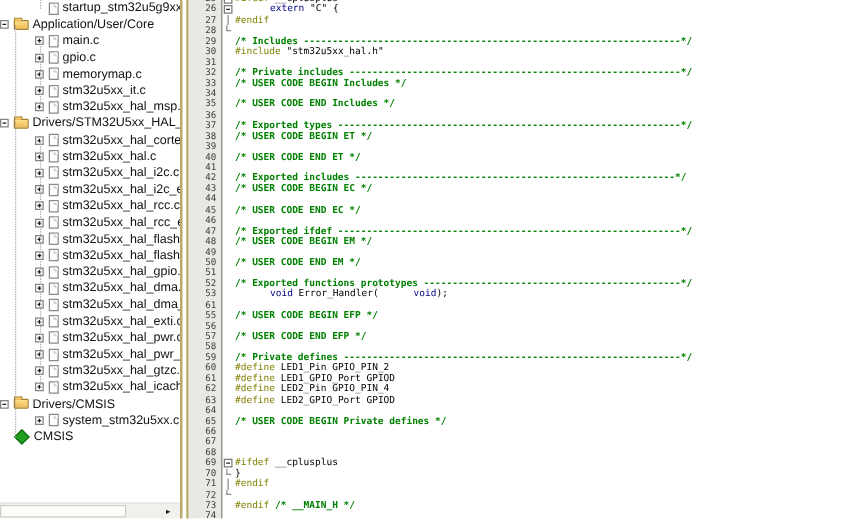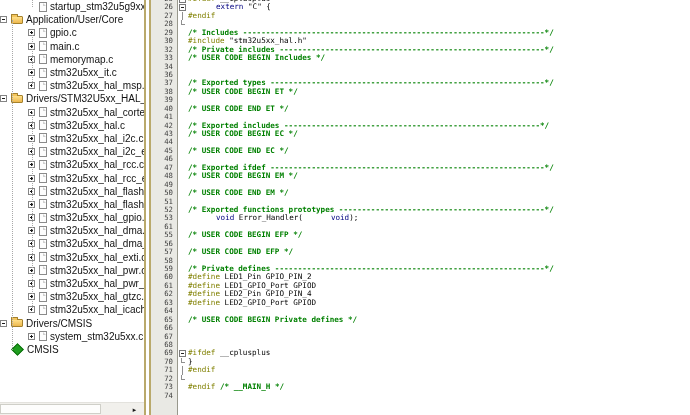--- a/index.html
+++ b/index.html
@@ -86,33 +86,33 @@
         <div class="tree-row lvl2">
           <span class="expand-slot">
             <span class="expand-box">
               <span class="h"></span>
               <span class="v"></span>
             </span>
           </span>
           <span class="icon-slot">
             <span class="icon-file"></span>
           </span>
+          <span class="tree-label">main.c</span>
+        </div>
+        <div class="tree-row lvl2">
+          <span class="expand-slot">
+            <span class="expand-box">
+              <span class="h"></span>
+              <span class="v"></span>
+            </span>
+          </span>
+          <span class="icon-slot">
+            <span class="icon-file"></span>
+          </span>
           <span class="tree-label">gpio.c</span>
-        </div>
-        <div class="tree-row lvl2">
-          <span class="expand-slot">
-            <span class="expand-box">
-              <span class="h"></span>
-              <span class="v"></span>
-            </span>
-          </span>
-          <span class="icon-slot">
-            <span class="icon-file"></span>
-          </span>
-          <span class="tree-label">main.c</span>
         </div>
         <div class="tree-row lvl2">
           <span class="expand-slot">
             <span class="expand-box">
               <span class="h"></span>
               <span class="v"></span>
             </span>
           </span>
           <span class="icon-slot">
             <span class="icon-file"></span>
@@ -427,33 +427,43 @@
           <span class="ln">29</span>
           <span class="fm"></span>
           <span class="ct"><span class="c-cm">/* Includes ------------------------------------------------------------------*/</span></span>
         </div>
         <div class="cl">
           <span class="ln">30</span>
           <span class="fm"></span>
           <span class="ct"><span class="c-pp">#include</span><span class="c-pl"> </span><span class="c-str">"stm32u5xx_hal.h"</span></span>
         </div>
         <div class="cl">
+          <span class="ln">31</span>
+          <span class="fm"></span>
+          <span class="ct"></span>
+        </div>
+        <div class="cl">
           <span class="ln">32</span>
           <span class="fm"></span>
           <span class="ct"><span class="c-cm">/* Private includes ----------------------------------------------------------*/</span></span>
         </div>
         <div class="cl">
           <span class="ln">33</span>
           <span class="fm"></span>
           <span class="ct"><span class="c-cm">/* USER CODE BEGIN Includes */</span></span>
         </div>
         <div class="cl">
           <span class="ln">34</span>
           <span class="fm"></span>
           <span class="ct"></span>
+        </div>
+        <div class="cl">
+          <span class="ln">35</span>
+          <span class="fm"></span>
+          <span class="ct"><span class="c-cm">/* USER CODE END Includes */</span></span>
         </div>
         <div class="cl">
           <span class="ln">36</span>
           <span class="fm"></span>
           <span class="ct"></span>
         </div>
         <div class="cl">
           <span class="ln">37</span>
           <span class="fm"></span>
           <span class="ct"><span class="c-cm">/* Exported types ------------------------------------------------------------*/</span></span>

